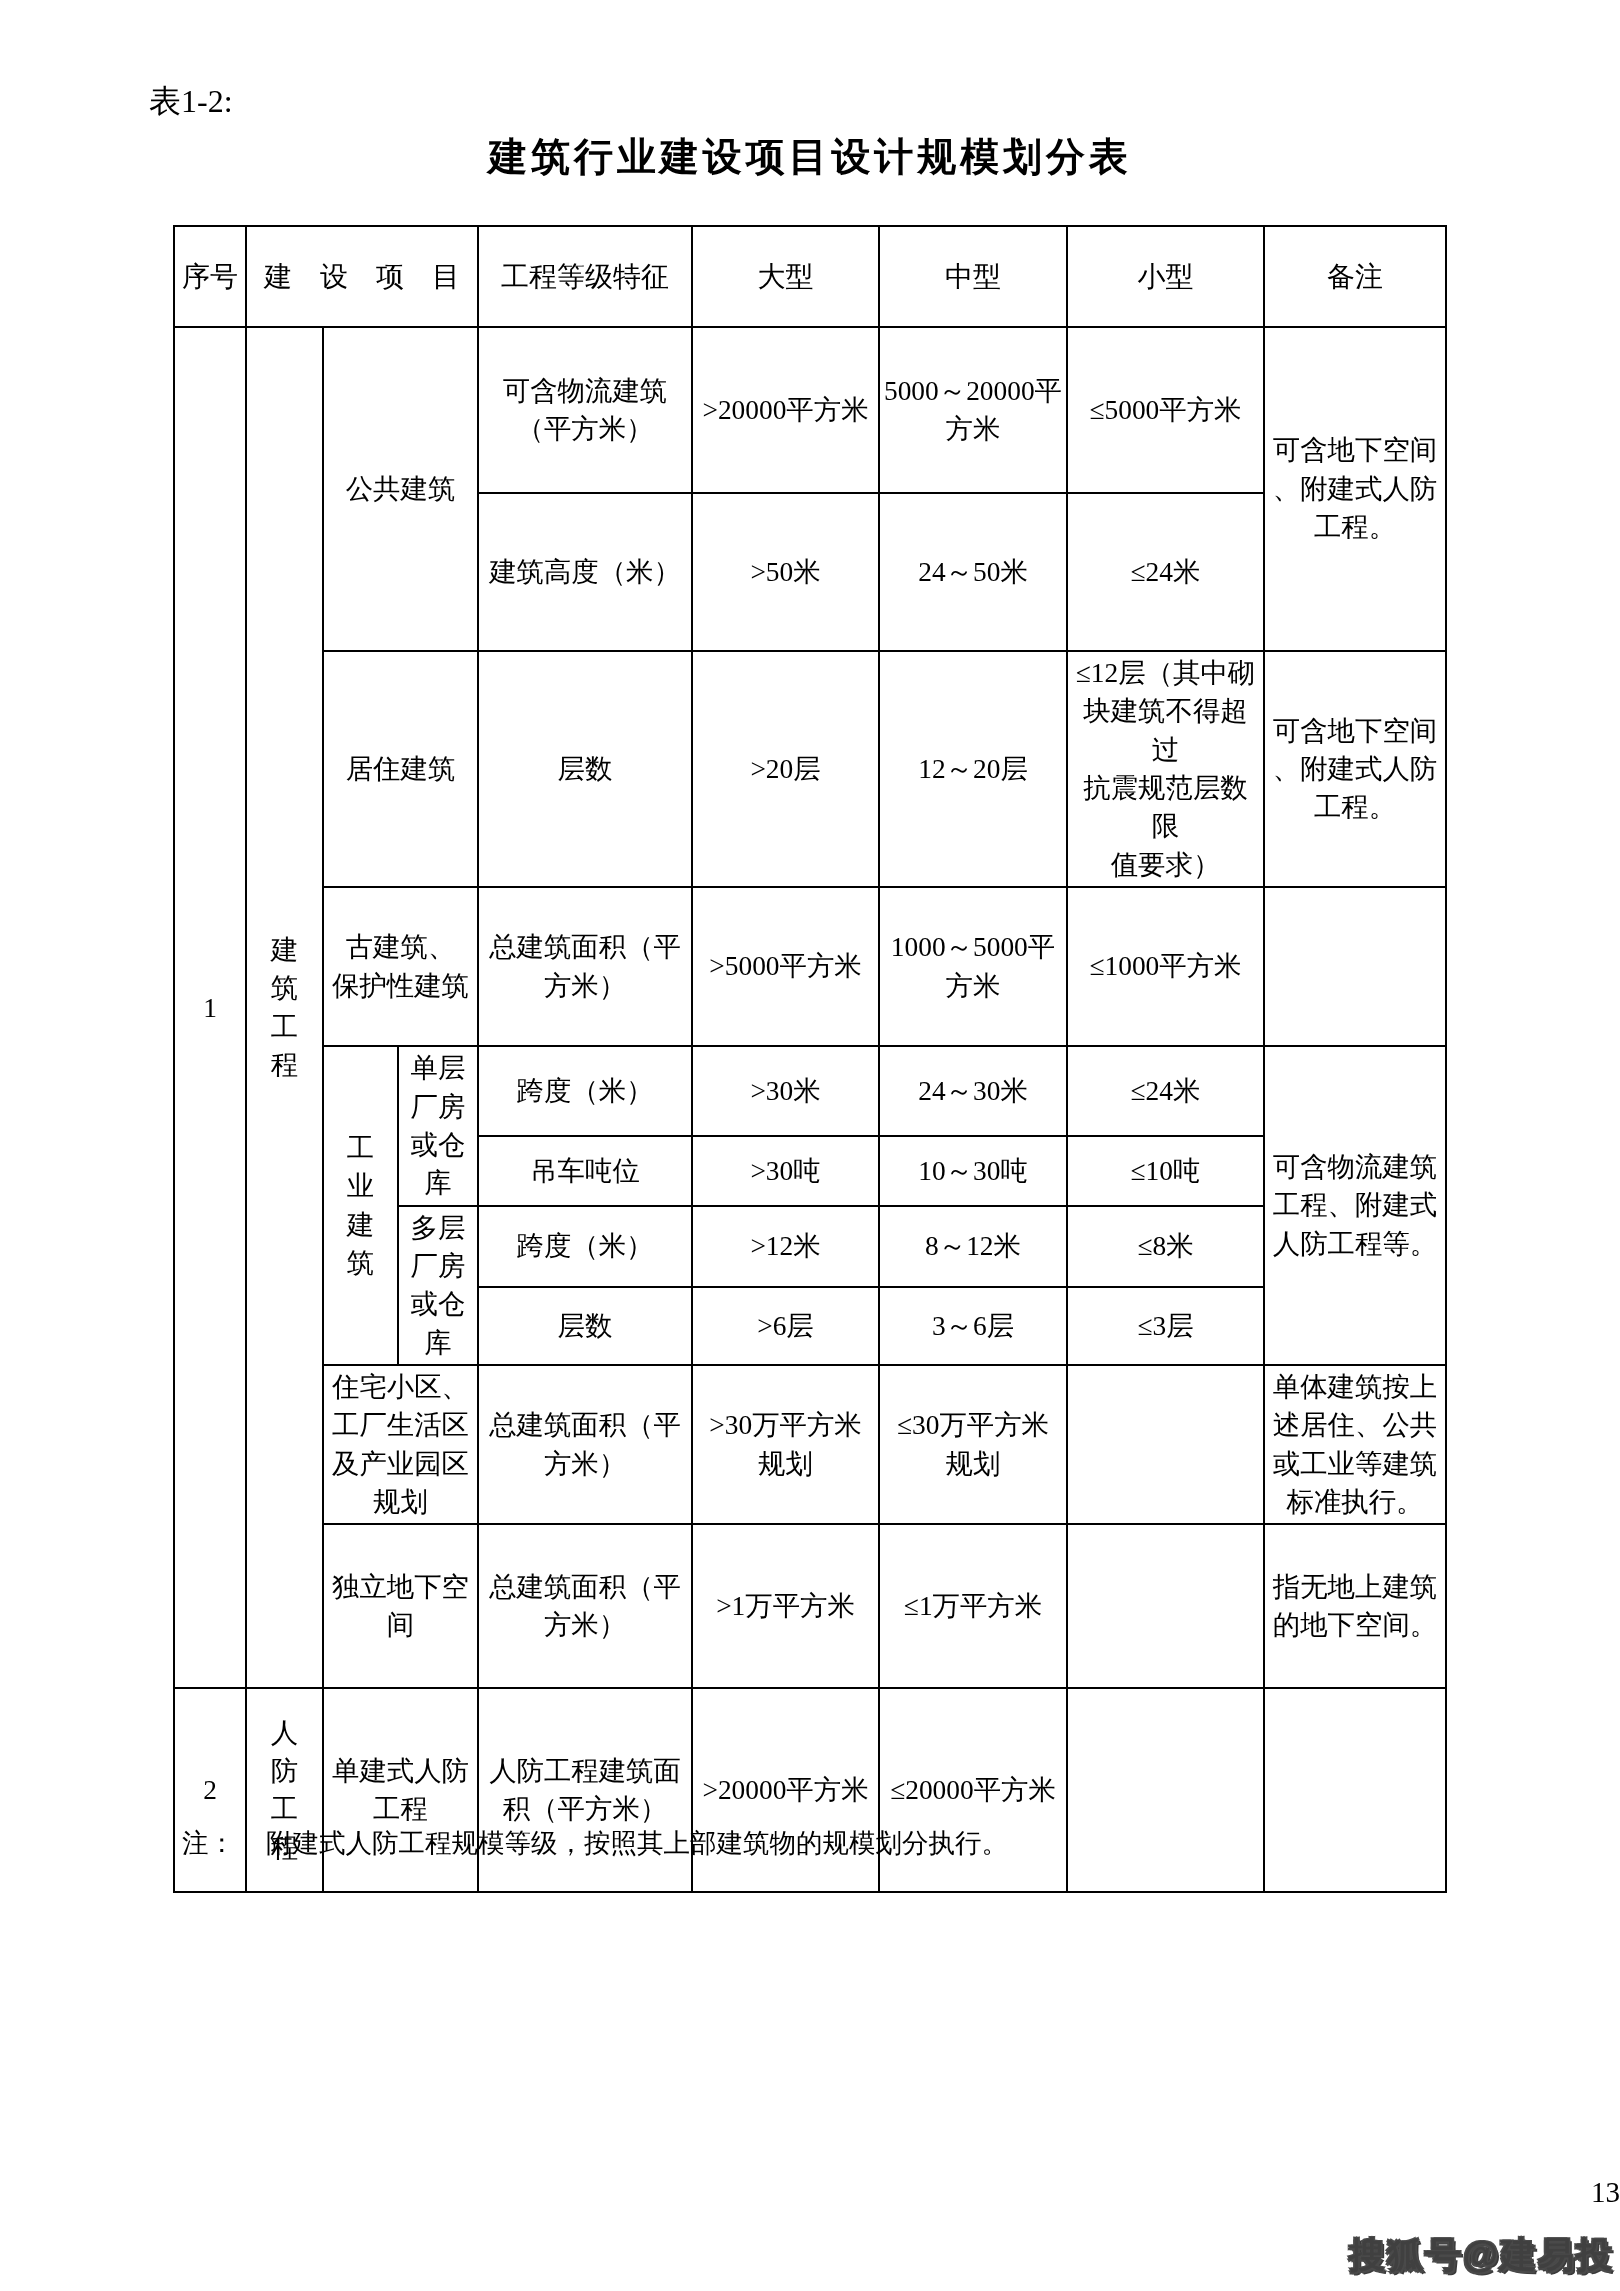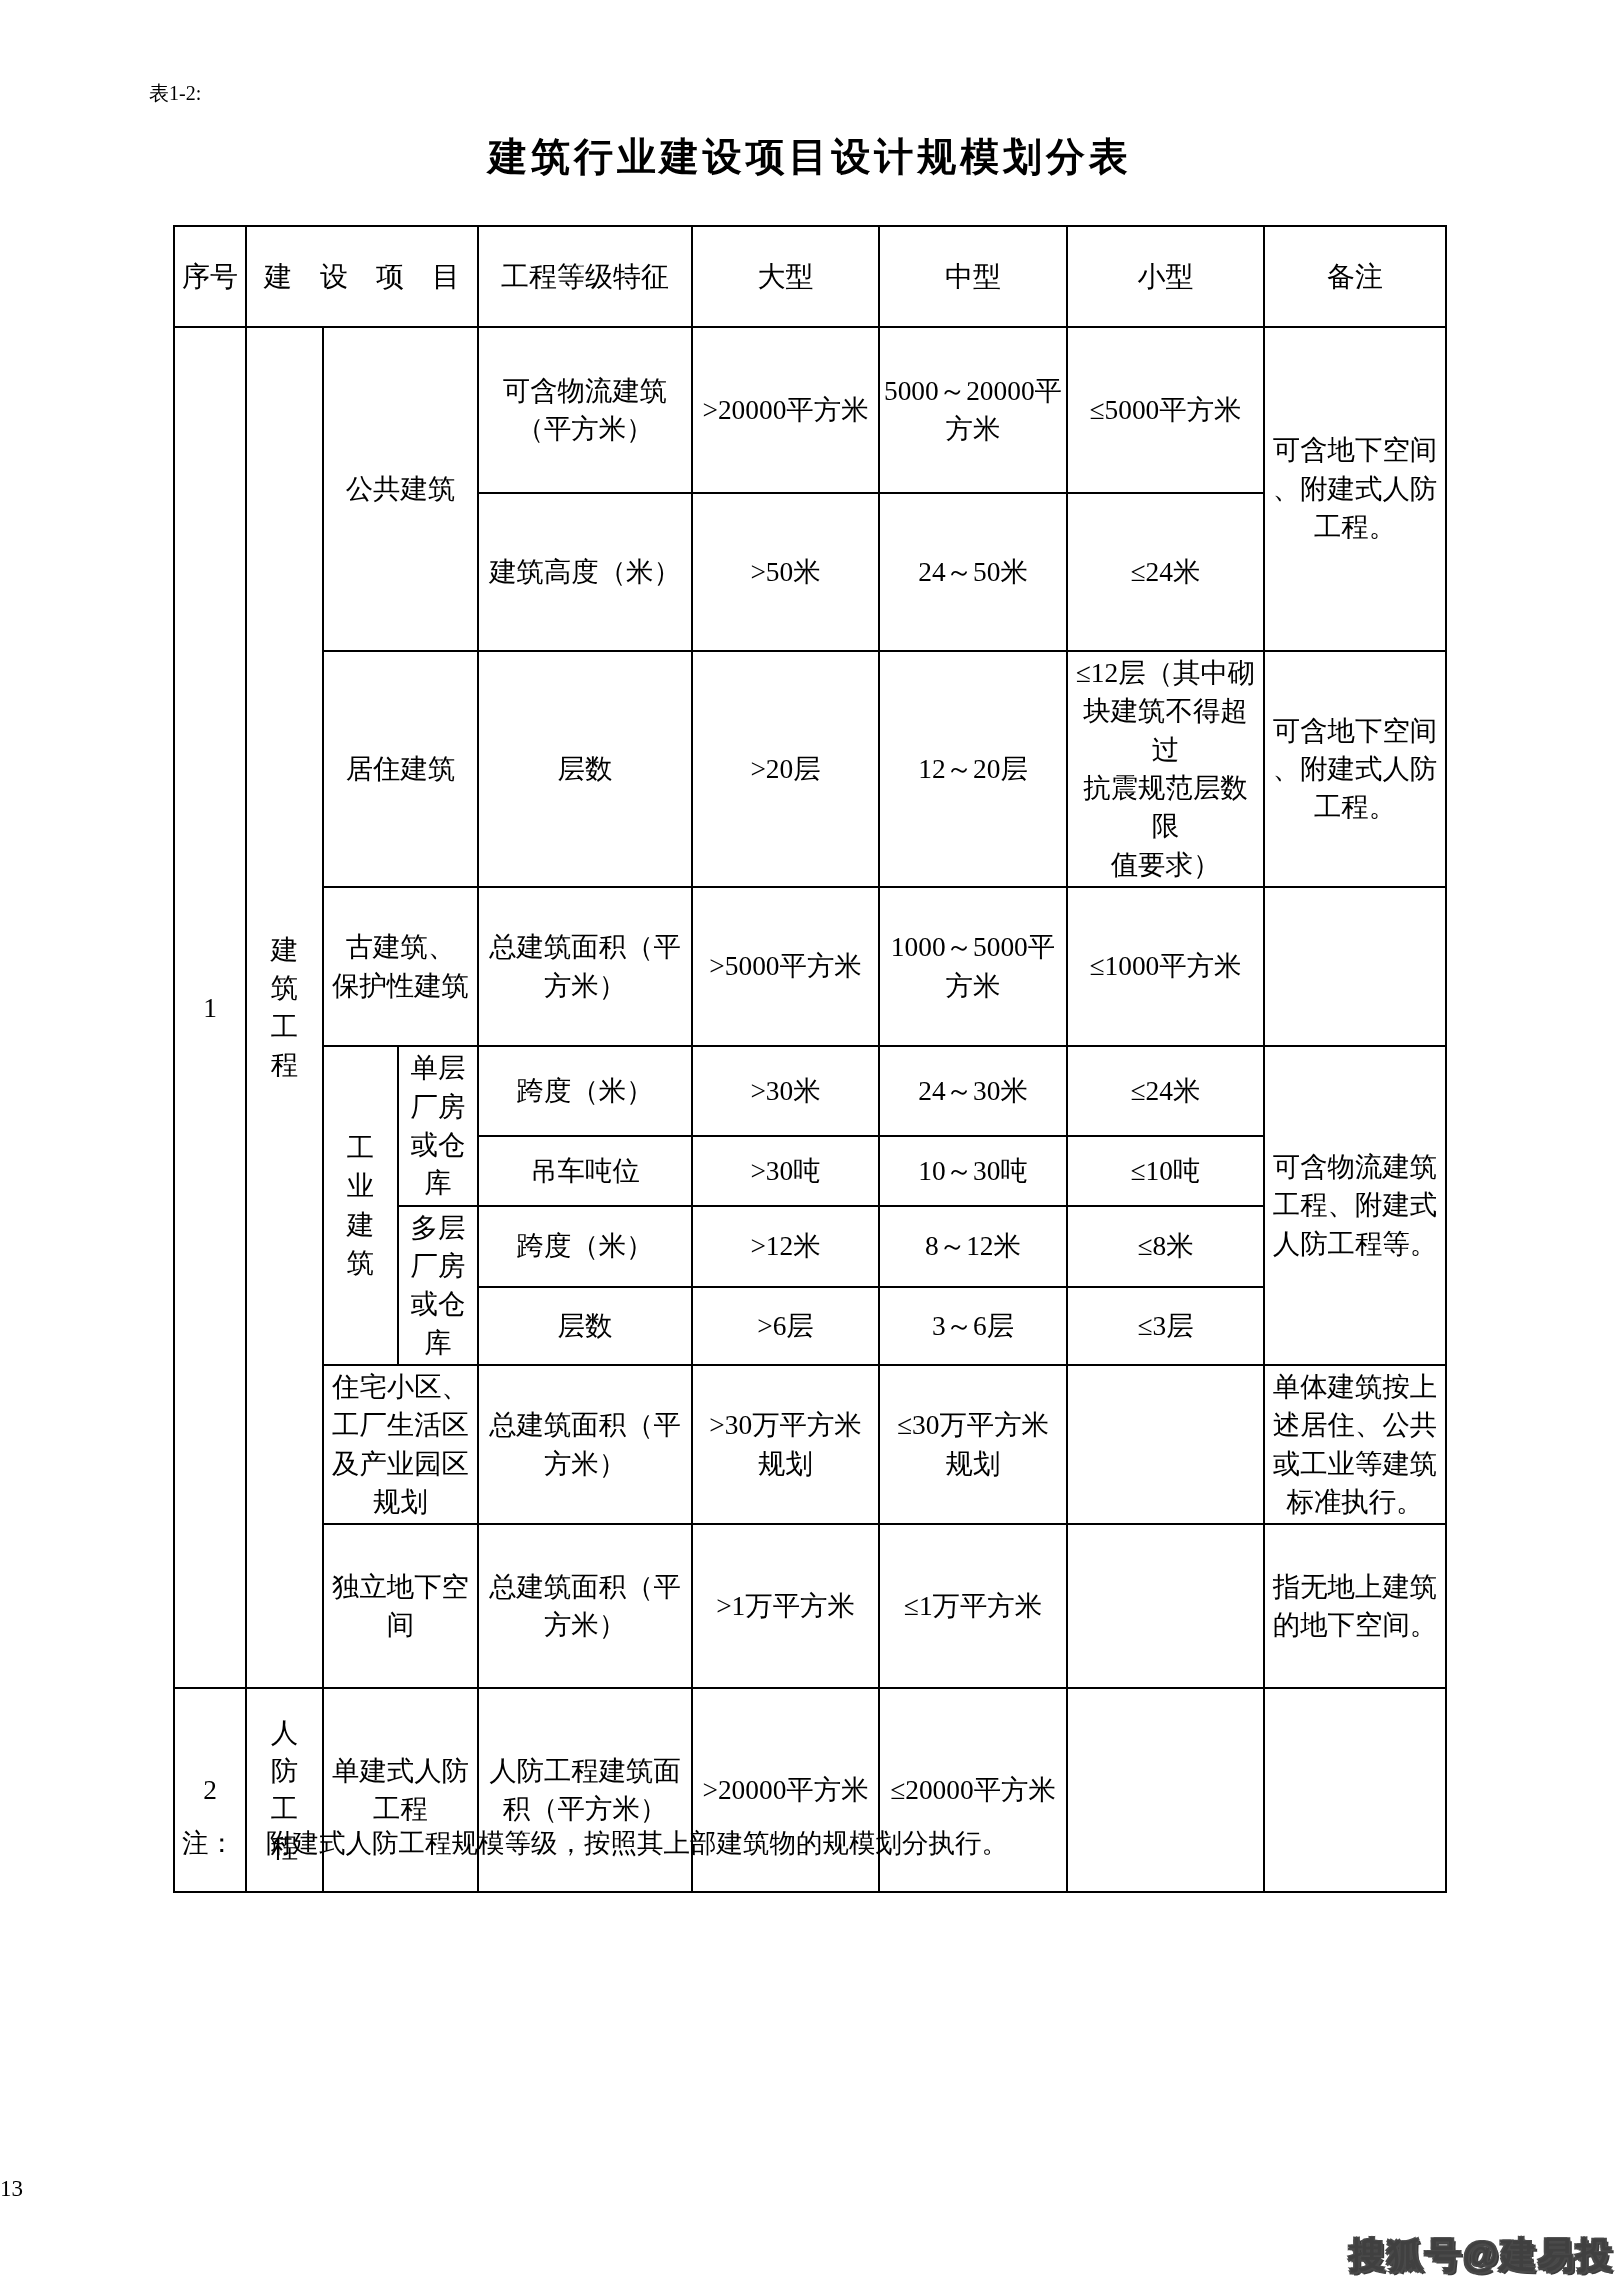--- a/index.html
+++ b/index.html
@@ -1,21 +1,21 @@
 <!DOCTYPE html>
 <html><head>
 <meta charset="utf-8">
 <style>
   html,body { margin:0; padding:0; background:#ffffff; }
   .page {
     position:relative; width:1620px; height:2292px; background:#ffffff;
     font-family:"Liberation Serif", serif; color:#000;
     overflow:hidden;
   }
-  .table-label { position:absolute; left:149px; top:80px; font-size:20px; }
+  .table-label { position:absolute; left:149px; top:80px; font-size:32px; }
   .doc-title {
     position:absolute; left:0; top:130px; width:100%; text-align:center;
     font-family:Liberation Serif, serif; font-weight:bold;
     font-size:39px; letter-spacing:3.9px;
   }
   table.main {
     position:absolute; left:173px; top:225px;
     border-collapse:collapse; table-layout:fixed; width:1273px;
     border:2.9px solid #000;
   }
@@ -27,21 +27,21 @@
     white-space:pre-line; line-height:1.4;
     overflow:hidden;
   }
   table.main th { font-size:28px;margin-left:17px; }
   .left { text-align:left; padding-left:6.9px; padding-right:4.9px; }
   .bb { border-bottom-width:5.9px; }
   .vgroup { line-height:2.05; font-size:30px; }
   .vgroup-tight { line-height:1.3; font-size:28px; }
   .note { position:absolute; left:182px; top:1825px; width:1274px; font-size:26.5px; }
   .note-label { margin-right:31px; }
-  .page-number { position:absolute; left:0; top:2176px; width:100%; text-align:left; font-size:23px; }
+  .page-number { position:absolute; left:0; top:2176px; width:100%; text-align:right; font-size:29px; }
   .watermark {
     position:absolute; right:5.9px; top:2231px;
     font-family:"Liberation Sans", sans-serif;
     font-size:36px; font-weight:bold; letter-spacing:2px;
     color:#404040;
     text-shadow:
       -1.5px -1.5px 0 #4a4a4a, 1.5px -1.5px 0 #4a4a4a,
       -1.5px 1.5px 0 #4a4a4a, 1.5px 1.5px 0 #4a4a4a,
       2.9px 2.9px 0 #3a3a3a;
   }

